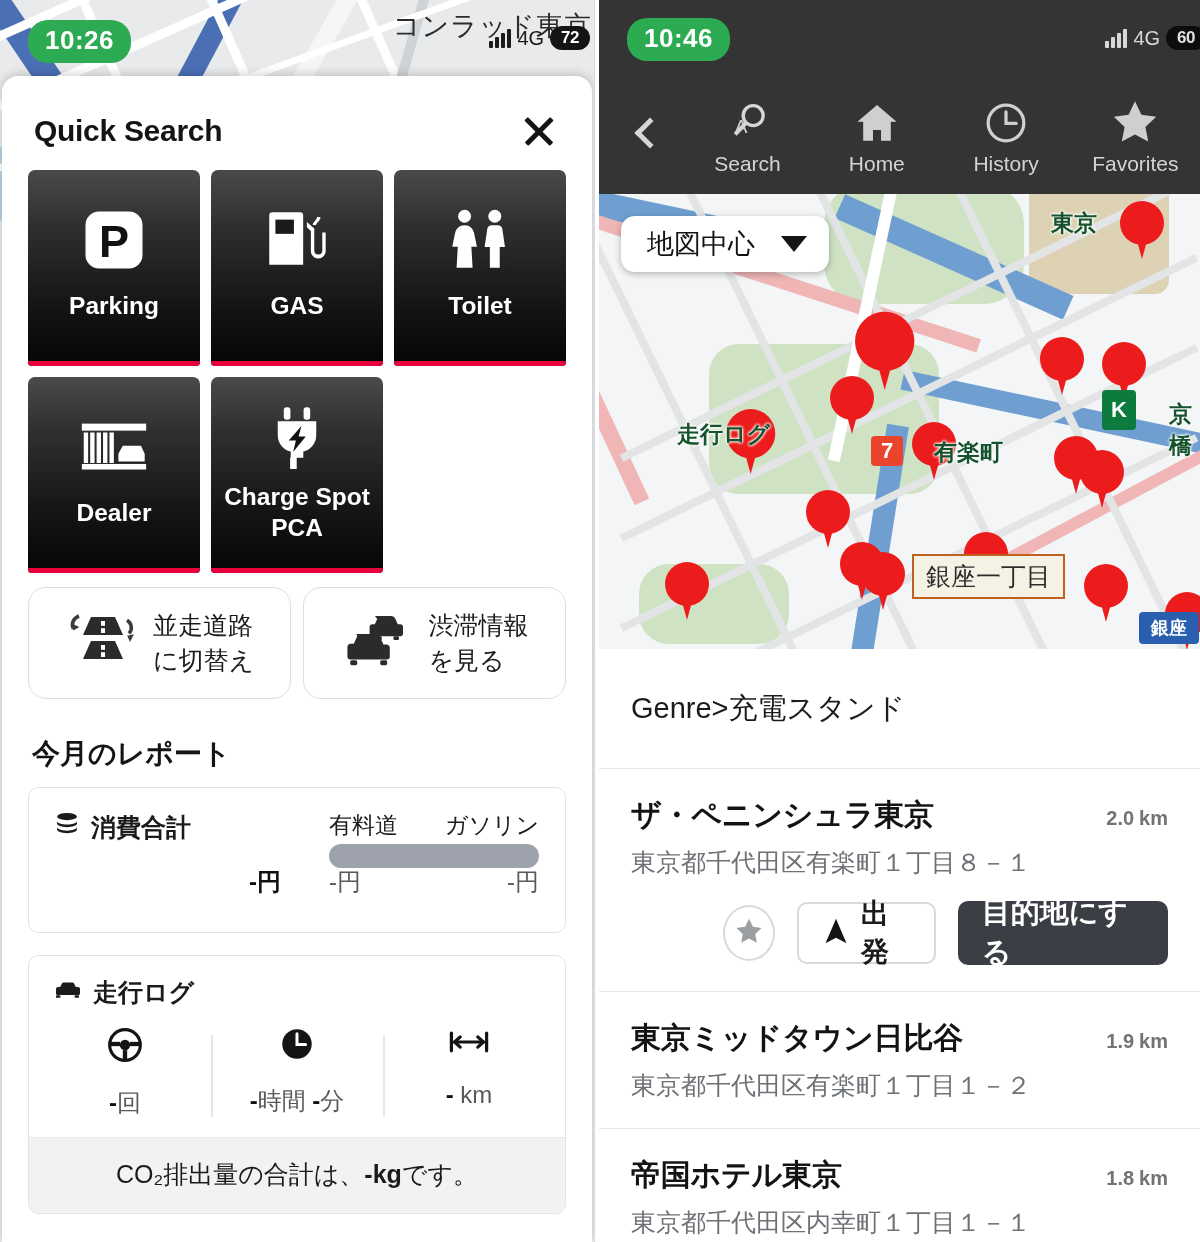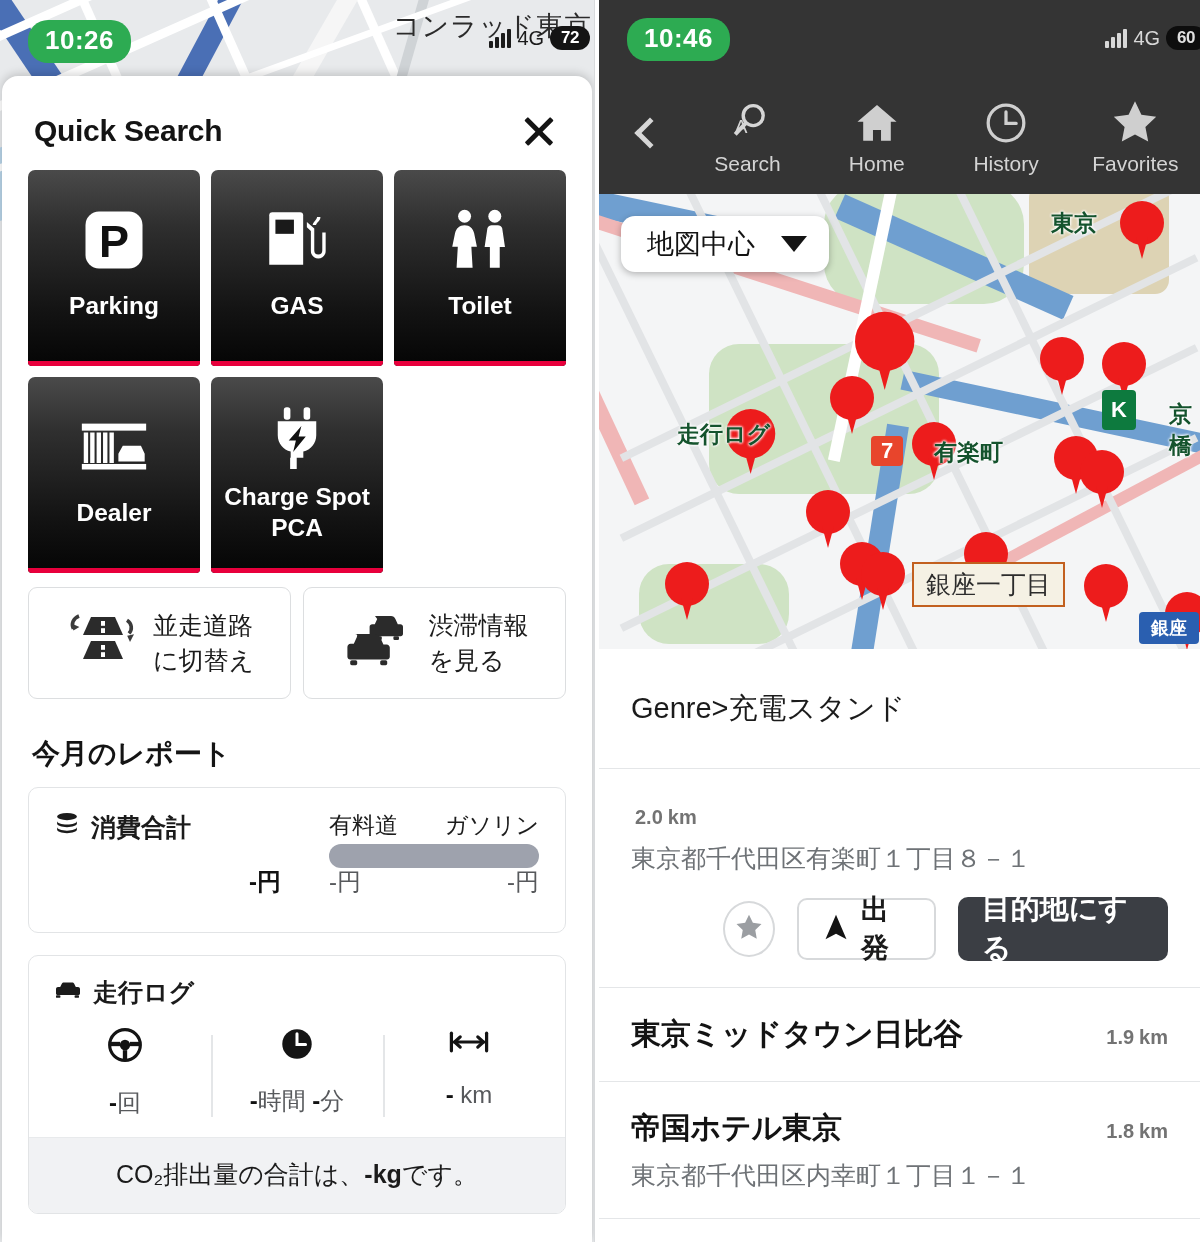--- a/index.html
+++ b/index.html
@@ -121,21 +121,21 @@
   .tile .tile-label {
     color: #ffffff; font-size: 24.5px; font-weight: 600;
     text-align: center; line-height: 1.28; padding: 0 6px;
     margin-top: 2px;
   }
   .tile.two-line .tile-icon { margin-top: 16px; height: 86px; }
 
   .jp-row { display: flex; gap: 12px; margin-top: 14px; padding: 0 2px; }
   .jp-btn {
     flex: 1; height: 112px;
-    border: 1.6px solid #dcdee0; border-radius: 9px;
+    border: 1.6px solid #dcdee0; border-radius: 18px;
     background: #fff; display: flex; align-items: center;
     justify-content: center; gap: 16px; cursor: pointer;
   }
   .jp-btn .jp-text {
     font-size: 25px; color: #1c1c1c; line-height: 1.42; font-weight: 500;
   }
 
   .report-title {
     font-size: 28px; font-weight: 700; color: #141414;
     margin: 36px 0 14px 6px;
@@ -594,21 +594,21 @@
 
       <div class="map-dd">
         <span class="dd-label">地図中心</span>
         <span class="dd-caret"></span>
       </div>
 
       <div class="map-label" style="left:78px;top:225px;">走行ログ</div>
       <div class="map-label" style="left:452px;top:14px;">東京</div>
       <div class="map-label" style="left:335px;top:243px;">有楽町</div>
       <div class="map-label" style="left:570px;top:205px;">京橋</div>
-      <div class="map-box-label" style="left:313px;top:368px;">銀座一丁目</div>
+      <div class="map-box-label" style="left:313px;top:360px;">銀座一丁目</div>
 
       <div class="map-chip" style="left:503px;top:196px;width:34px;height:40px;background:#0d7a3e;">K</div>
       <div class="map-chip" style="left:272px;top:242px;width:32px;height:30px;background:#e8452c;">7</div>
       <div class="map-chip" style="left:540px;top:418px;width:60px;height:32px;background:#2a5fb0;font-size:18px;">銀座</div>
 
       <div class="pin" style="left:256px;top:138px;transform:scale(1.35);transform-origin:bottom left;">
           <span class="head"></span>
           <span class="tail"></span>
         </div>
       <div class="pin" style="left:231px;top:182px;">
@@ -670,20 +670,21 @@
       <div class="pin" style="left:566px;top:398px;">
           <span class="head"></span>
           <span class="tail"></span>
         </div>
     </div>
 
     <div class="genre-row">Genre&gt;充電スタンド</div>
 
     <div class="poi">
       <div class="poi-line">
+        <span class="poi-name">ザ・ペニンシュラ東京</span>
         <span class="poi-dist"><span>2.0</span><span style="font-size: 20px; font-weight: 600; margin-left: 5px;">km</span></span>
       </div>
       <div class="poi-addr">東京都千代田区有楽町１丁目８－１</div>
       <div class="poi-actions">
         <div class="fav-btn">
           <span>
             <svg width="30" height="30" viewBox="0 0 24 24" fill="#9b9ea2">
                 <path d="M12 2.2 15.1 8.5 22 9.5 17 14.4 18.2 21.3 12 18 5.8 21.3 7 14.4 2 9.5 8.9 8.5z"></path>
               </svg>
           </span>
@@ -698,20 +699,21 @@
         </div>
         <div class="dest-btn">目的地にする</div>
       </div>
     </div>
 
     <div class="poi plain">
       <div class="poi-line">
         <span class="poi-name">東京ミッドタウン日比谷</span>
         <span class="poi-dist"><span>1.9</span><span style="font-size: 20px; font-weight: 600; margin-left: 5px;">km</span></span>
       </div>
+      <div class="poi-addr">東京都千代田区有楽町１丁目１－２</div>
     </div>
 
     <div class="poi plain last">
       <div class="poi-line">
         <span class="poi-name">帝国ホテル東京</span>
         <span class="poi-dist"><span>1.8</span><span style="font-size: 20px; font-weight: 600; margin-left: 5px;">km</span></span>
       </div>
       <div class="poi-addr">東京都千代田区内幸町１丁目１－１</div>
     </div>
 

